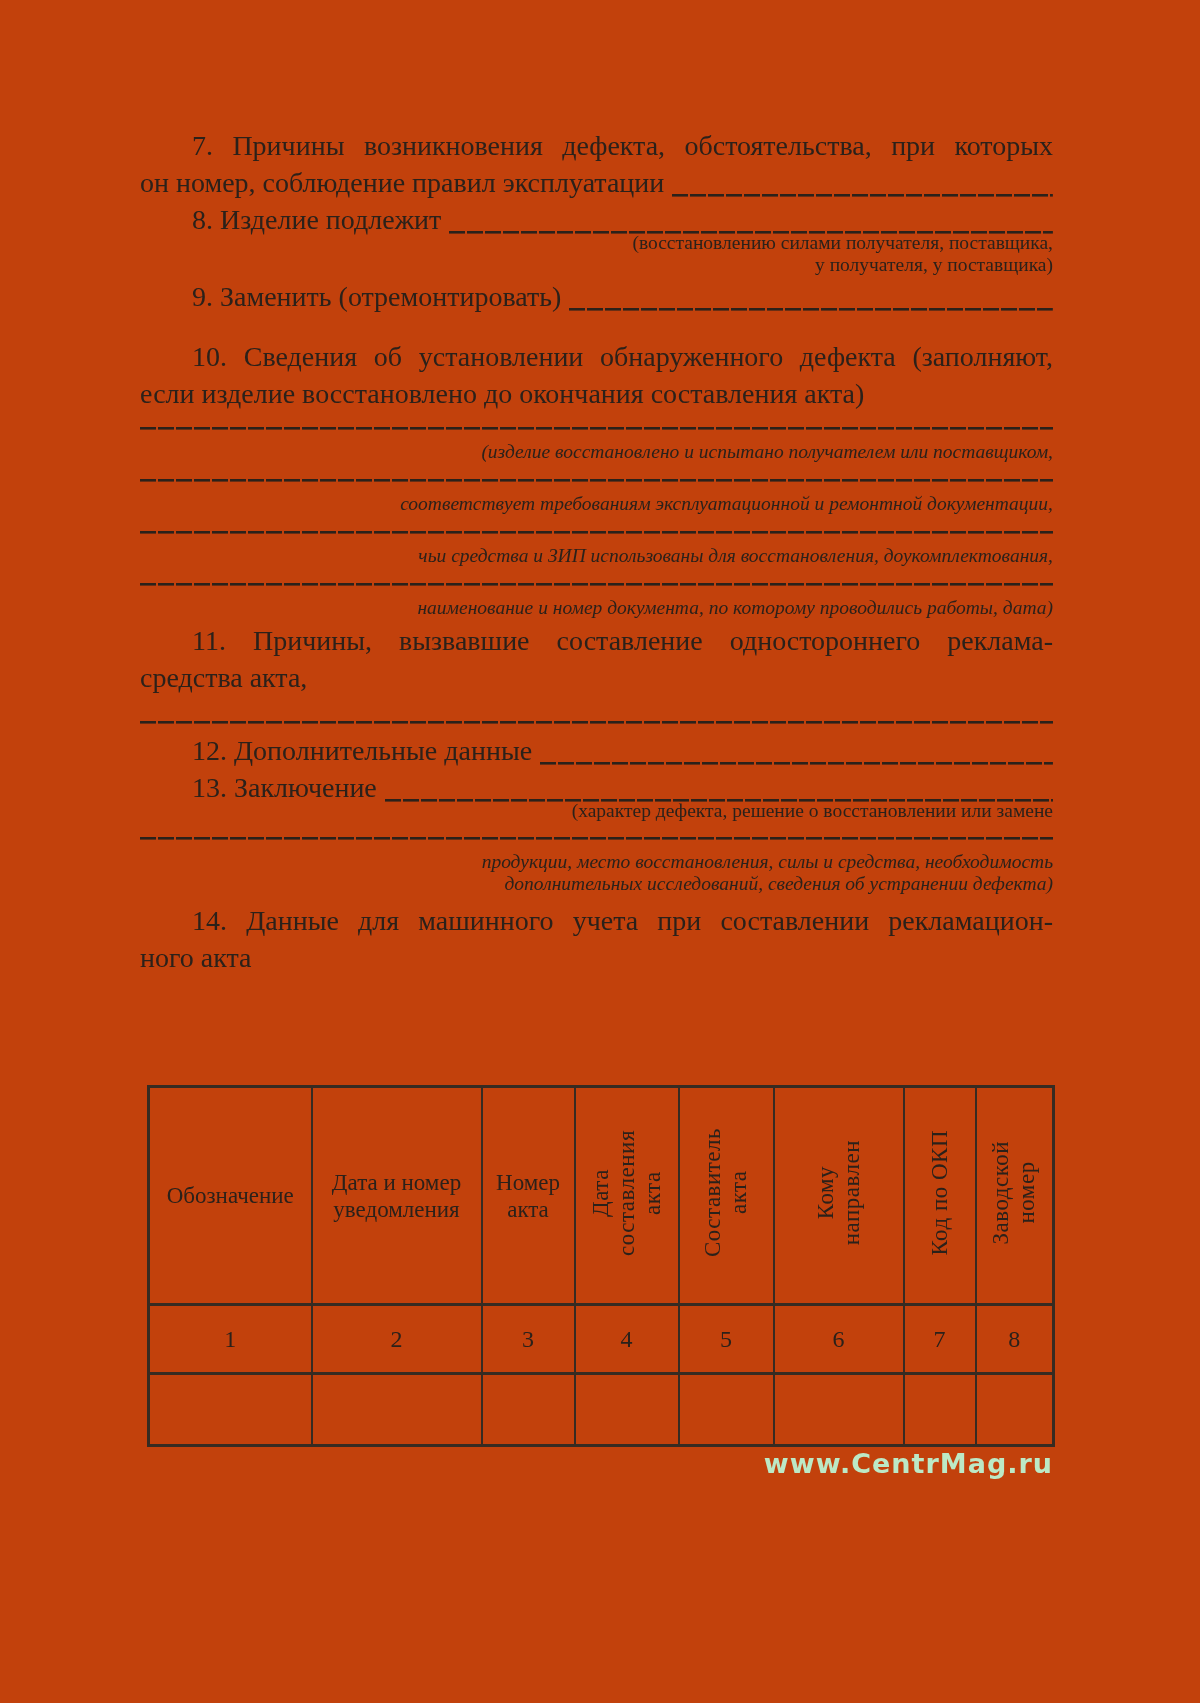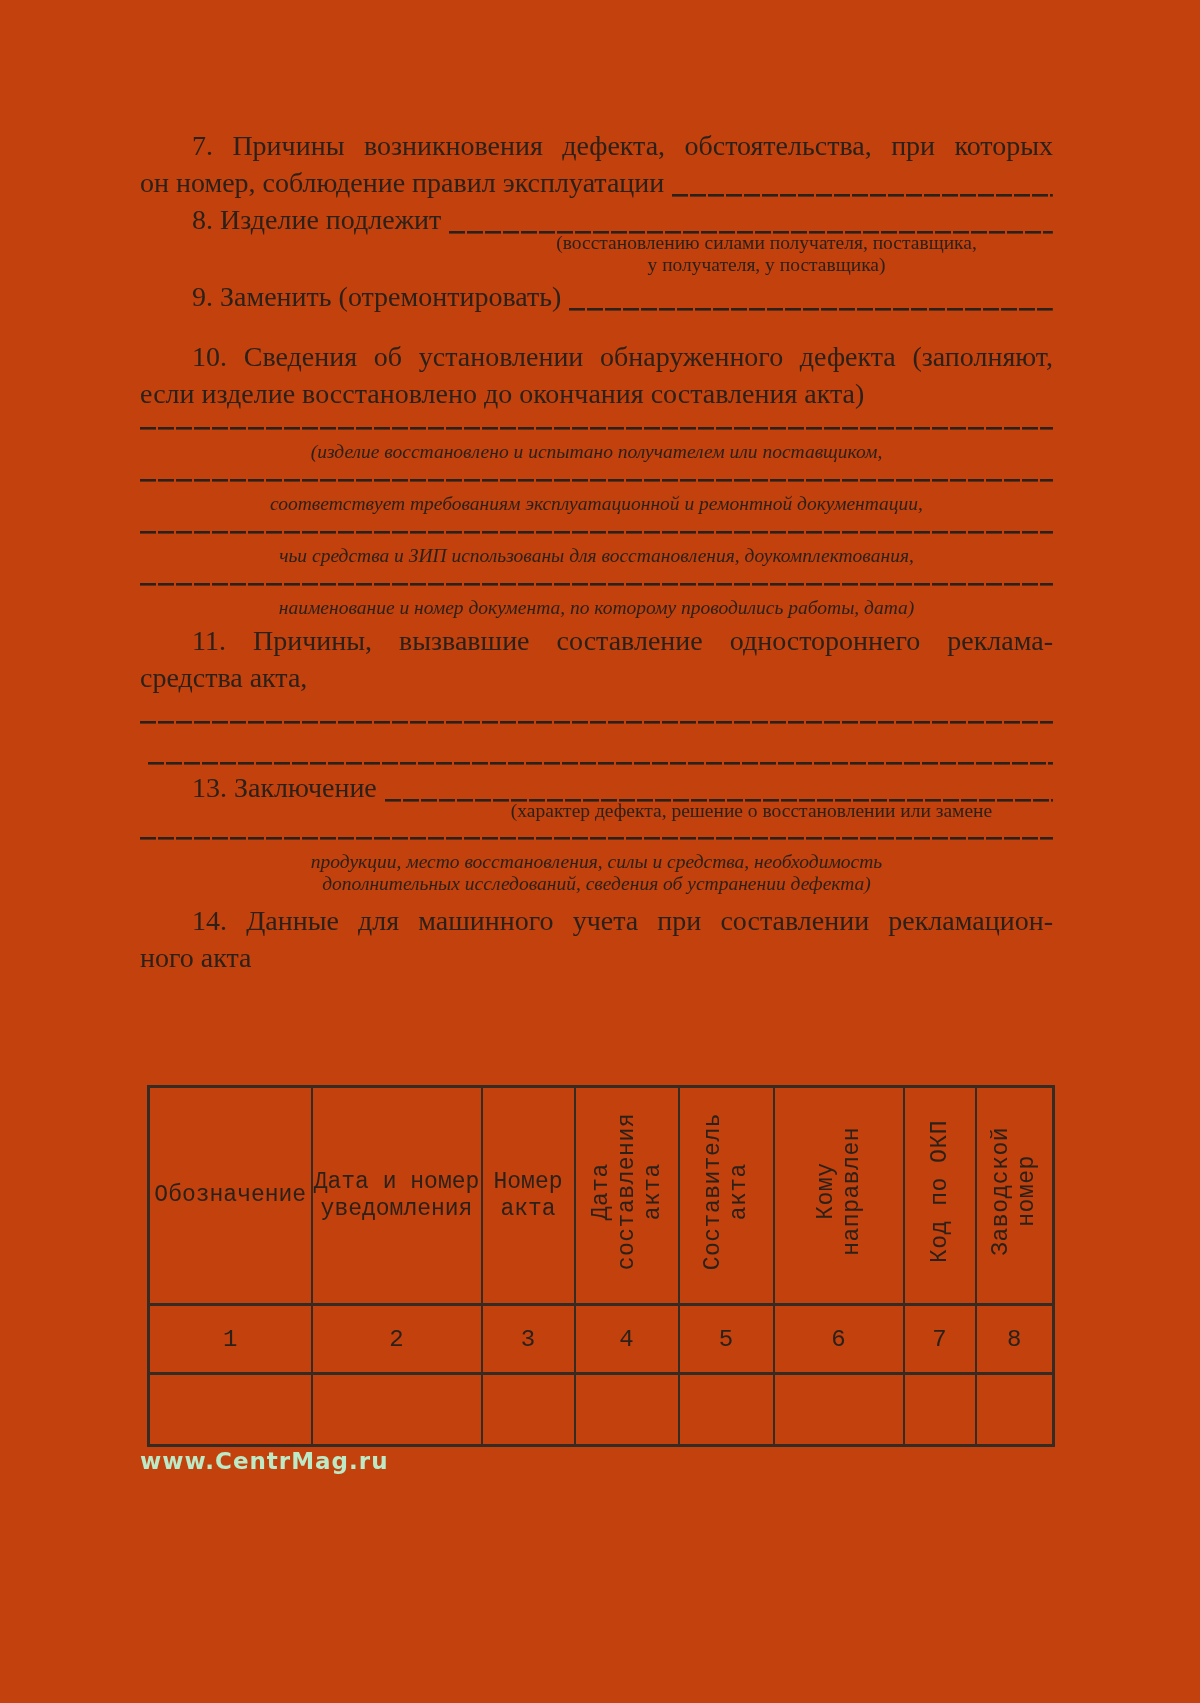--- a/index.html
+++ b/index.html
@@ -26,45 +26,45 @@
   .blank{
     flex:1 1 auto;align-self:flex-end;height:12px;margin:0 0 4px 8px;
     background:repeating-linear-gradient(to right,var(--ink) 0 16px,rgba(0,0,0,0) 16px 18px) bottom/100% 2.6px no-repeat;
   }
   .full-line{
     position:absolute;left:140px;width:913px;height:12px;
     background:repeating-linear-gradient(to right,var(--ink) 0 16px,rgba(0,0,0,0) 16px 18px) bottom/100% 2.6px no-repeat;
   }
 
   
-  .cap{position:absolute;font-size:19.5px;line-height:22px;text-align:center;white-space:nowrap;}
+  .cap{position:absolute;font-size:19.5px;line-height:22px;text-align:right;white-space:nowrap;}
   .cap.wide{left:140px;width:913px;font-style:italic;}
 
   
-  .rtable{position:absolute;left:147px;top:1085px;border-collapse:collapse;table-layout:fixed;font-family:Liberation Mono, monospace;}
+  .rtable{position:absolute;left:147px;top:1085px;border-collapse:collapse;table-layout:fixed;}
   .rtable td,.rtable th{
     border:2px solid var(--border);padding:0;font-weight:normal;
     text-align:center;vertical-align:middle;color:var(--ink);
   }
   .rtable{border:3px solid var(--border);}
   .rtable .hdr-row td{border-bottom:3px solid var(--border);height:215px;font-size:23px;line-height:27px;white-space:pre-line;}
   .rtable .num-row td{border-bottom:3px solid var(--border);height:66px;font-size:24px;}
   .rtable .empty-row td{height:69px;}
   .vcell{position:relative;}
   .vtext{
     writing-mode:vertical-rl;transform:rotate(180deg);
     display:inline-block;white-space:pre-line;text-align:center;
     font-size:23px;line-height:26px;letter-spacing:.5px;
   }
 
   
   .watermark{
-    position:absolute;left:140px;top:1448px;width:913px;text-align:left;
+    position:absolute;left:140px;top:1448px;width:913px;text-align:right;
     font-family:"DejaVu Sans",sans-serif;font-weight:700;
-    font-size:23px;letter-spacing:1px;color:#bce9c6;
+    font-size:27px;letter-spacing:1px;color:#bce9c6;
   }
 </style>
 </head>
 <body>
 
 <div class="page">
 
   <div class="jrow ti" style="top:127px">7. Причины возникновения дефекта, обстоятельства, при которых</div>
   <div class="row" style="top:164px">
     <span>он номер, соблюдение правил эксплуатации</span>
@@ -101,20 +101,21 @@
   <div class="cap wide" style="top:597px">наименование и номер документа, по которому проводились работы, дата)</div>
 
   <div class="jrow ti" style="top:622px">11. Причины, вызвавшие составление одностороннего реклама-</div>
   <div class="row" style="top:659px">
     <span>средства акта,</span>
   </div>
 
   <div class="full-line" style="top:712px"></div>
 
   <div class="row" style="top:732px">
+    <span class="indent">12. Дополнительные данные</span>
     <span class="blank"></span>
   </div>
 
   <div class="row" style="top:769px">
     <span class="indent">13. Заключение</span>
     <span class="blank"></span>
   </div>
   <div class="cap" style="top:800px;left:450px;width:603px">(характер дефекта, решение о восстановлении или замене</div>
 
   <div class="full-line" style="top:828px"></div>

